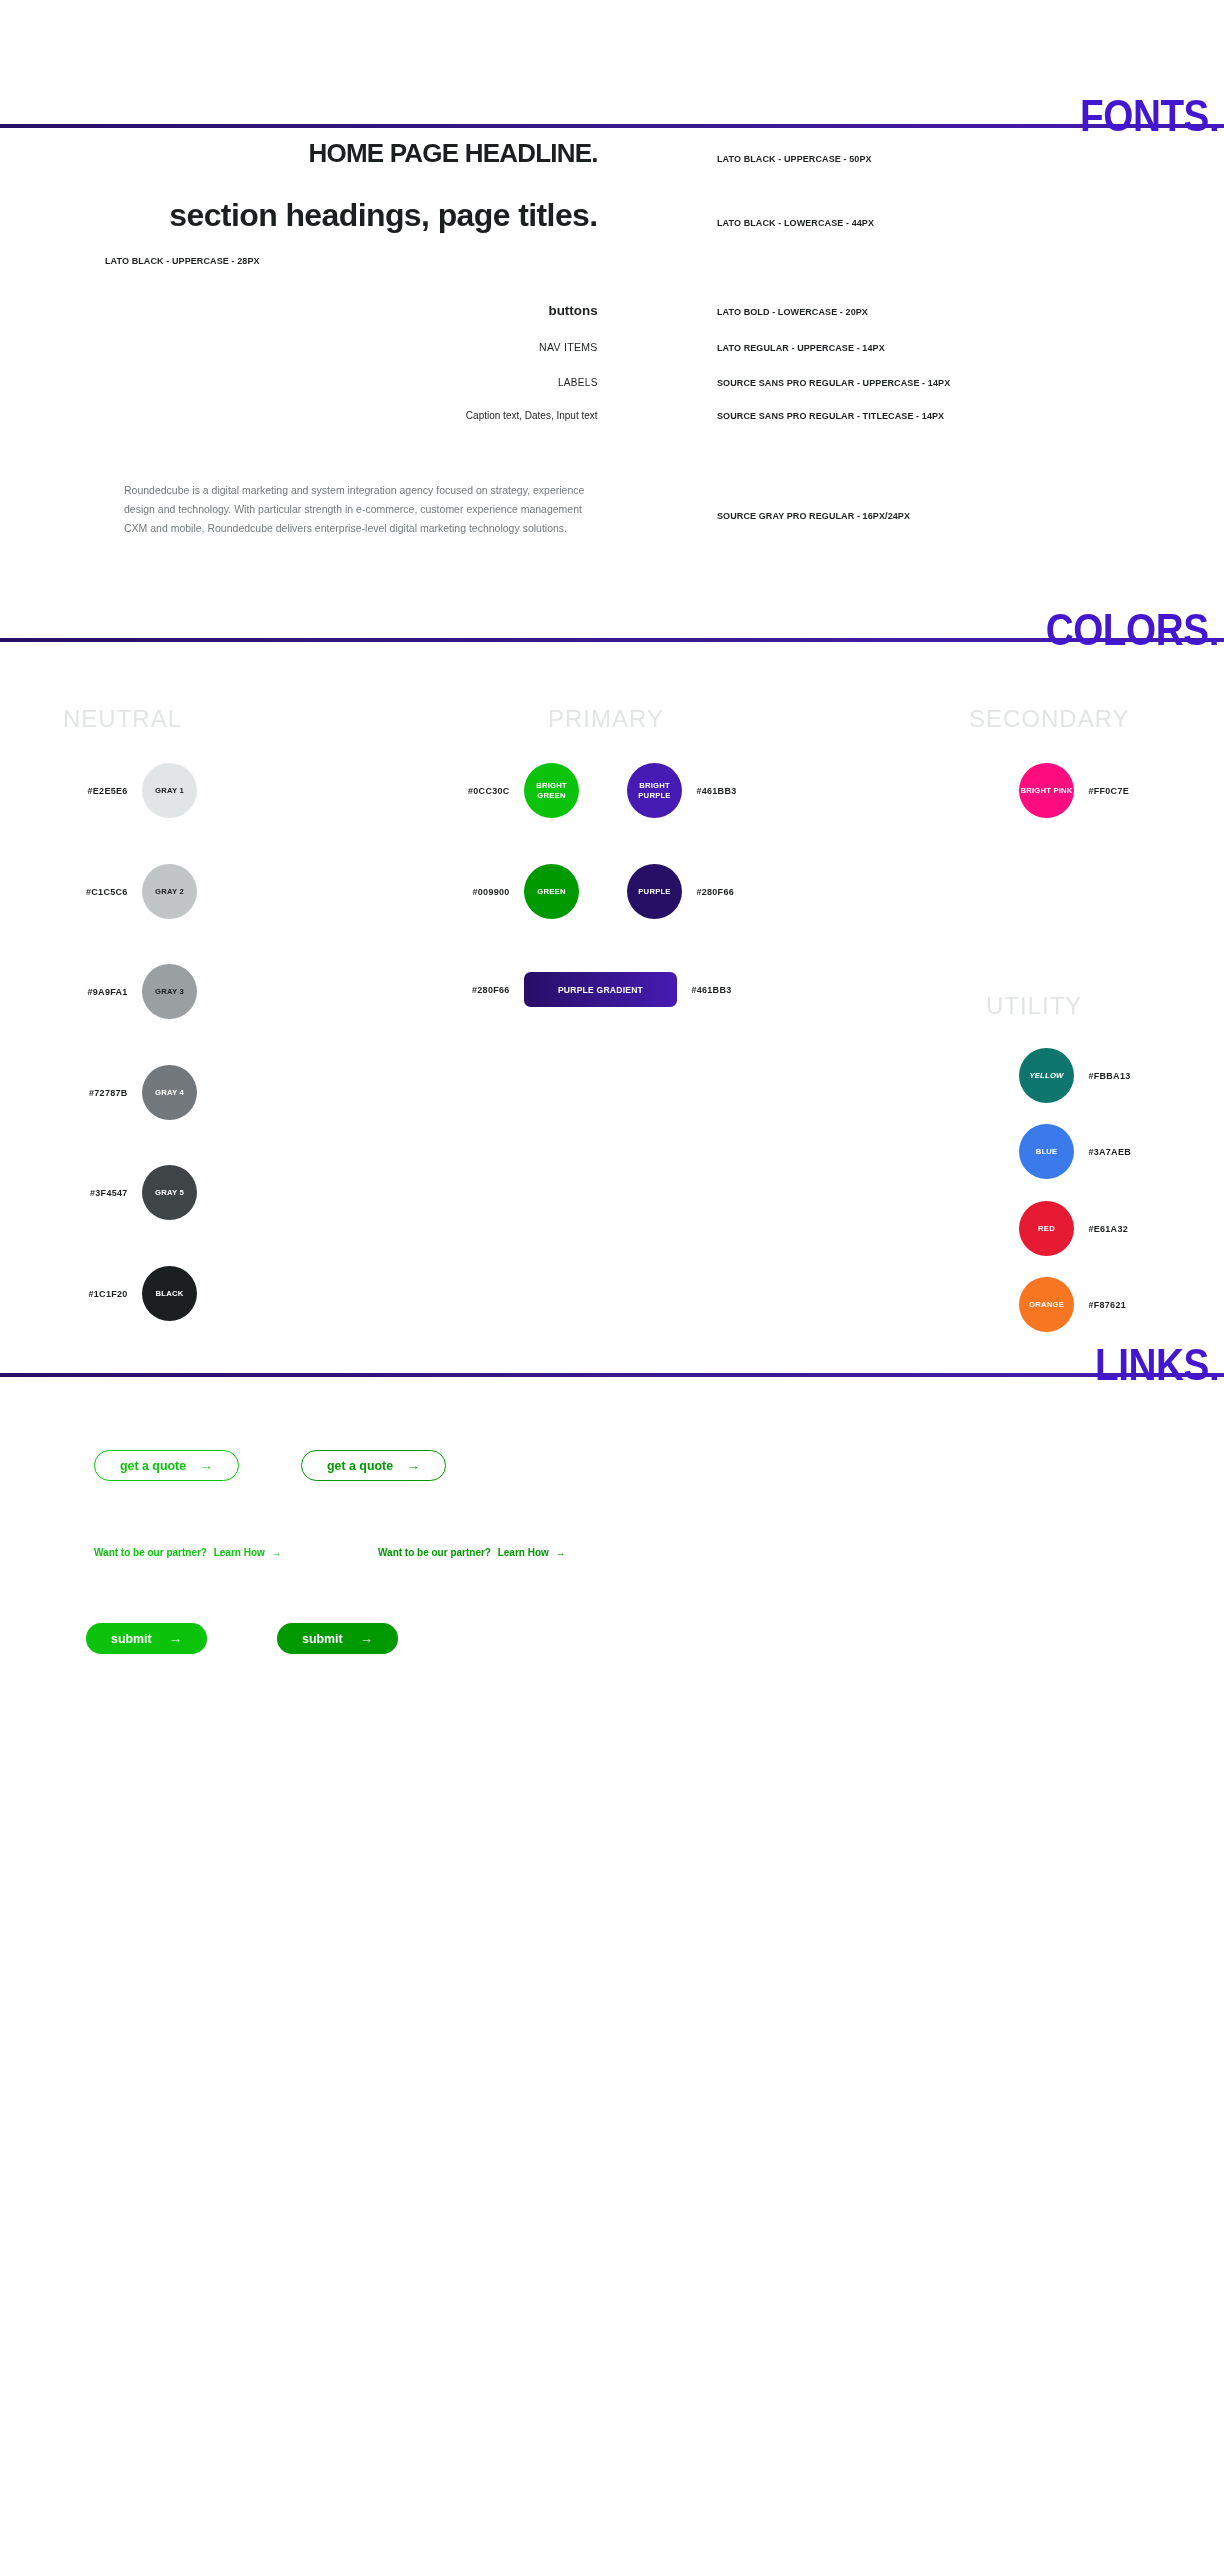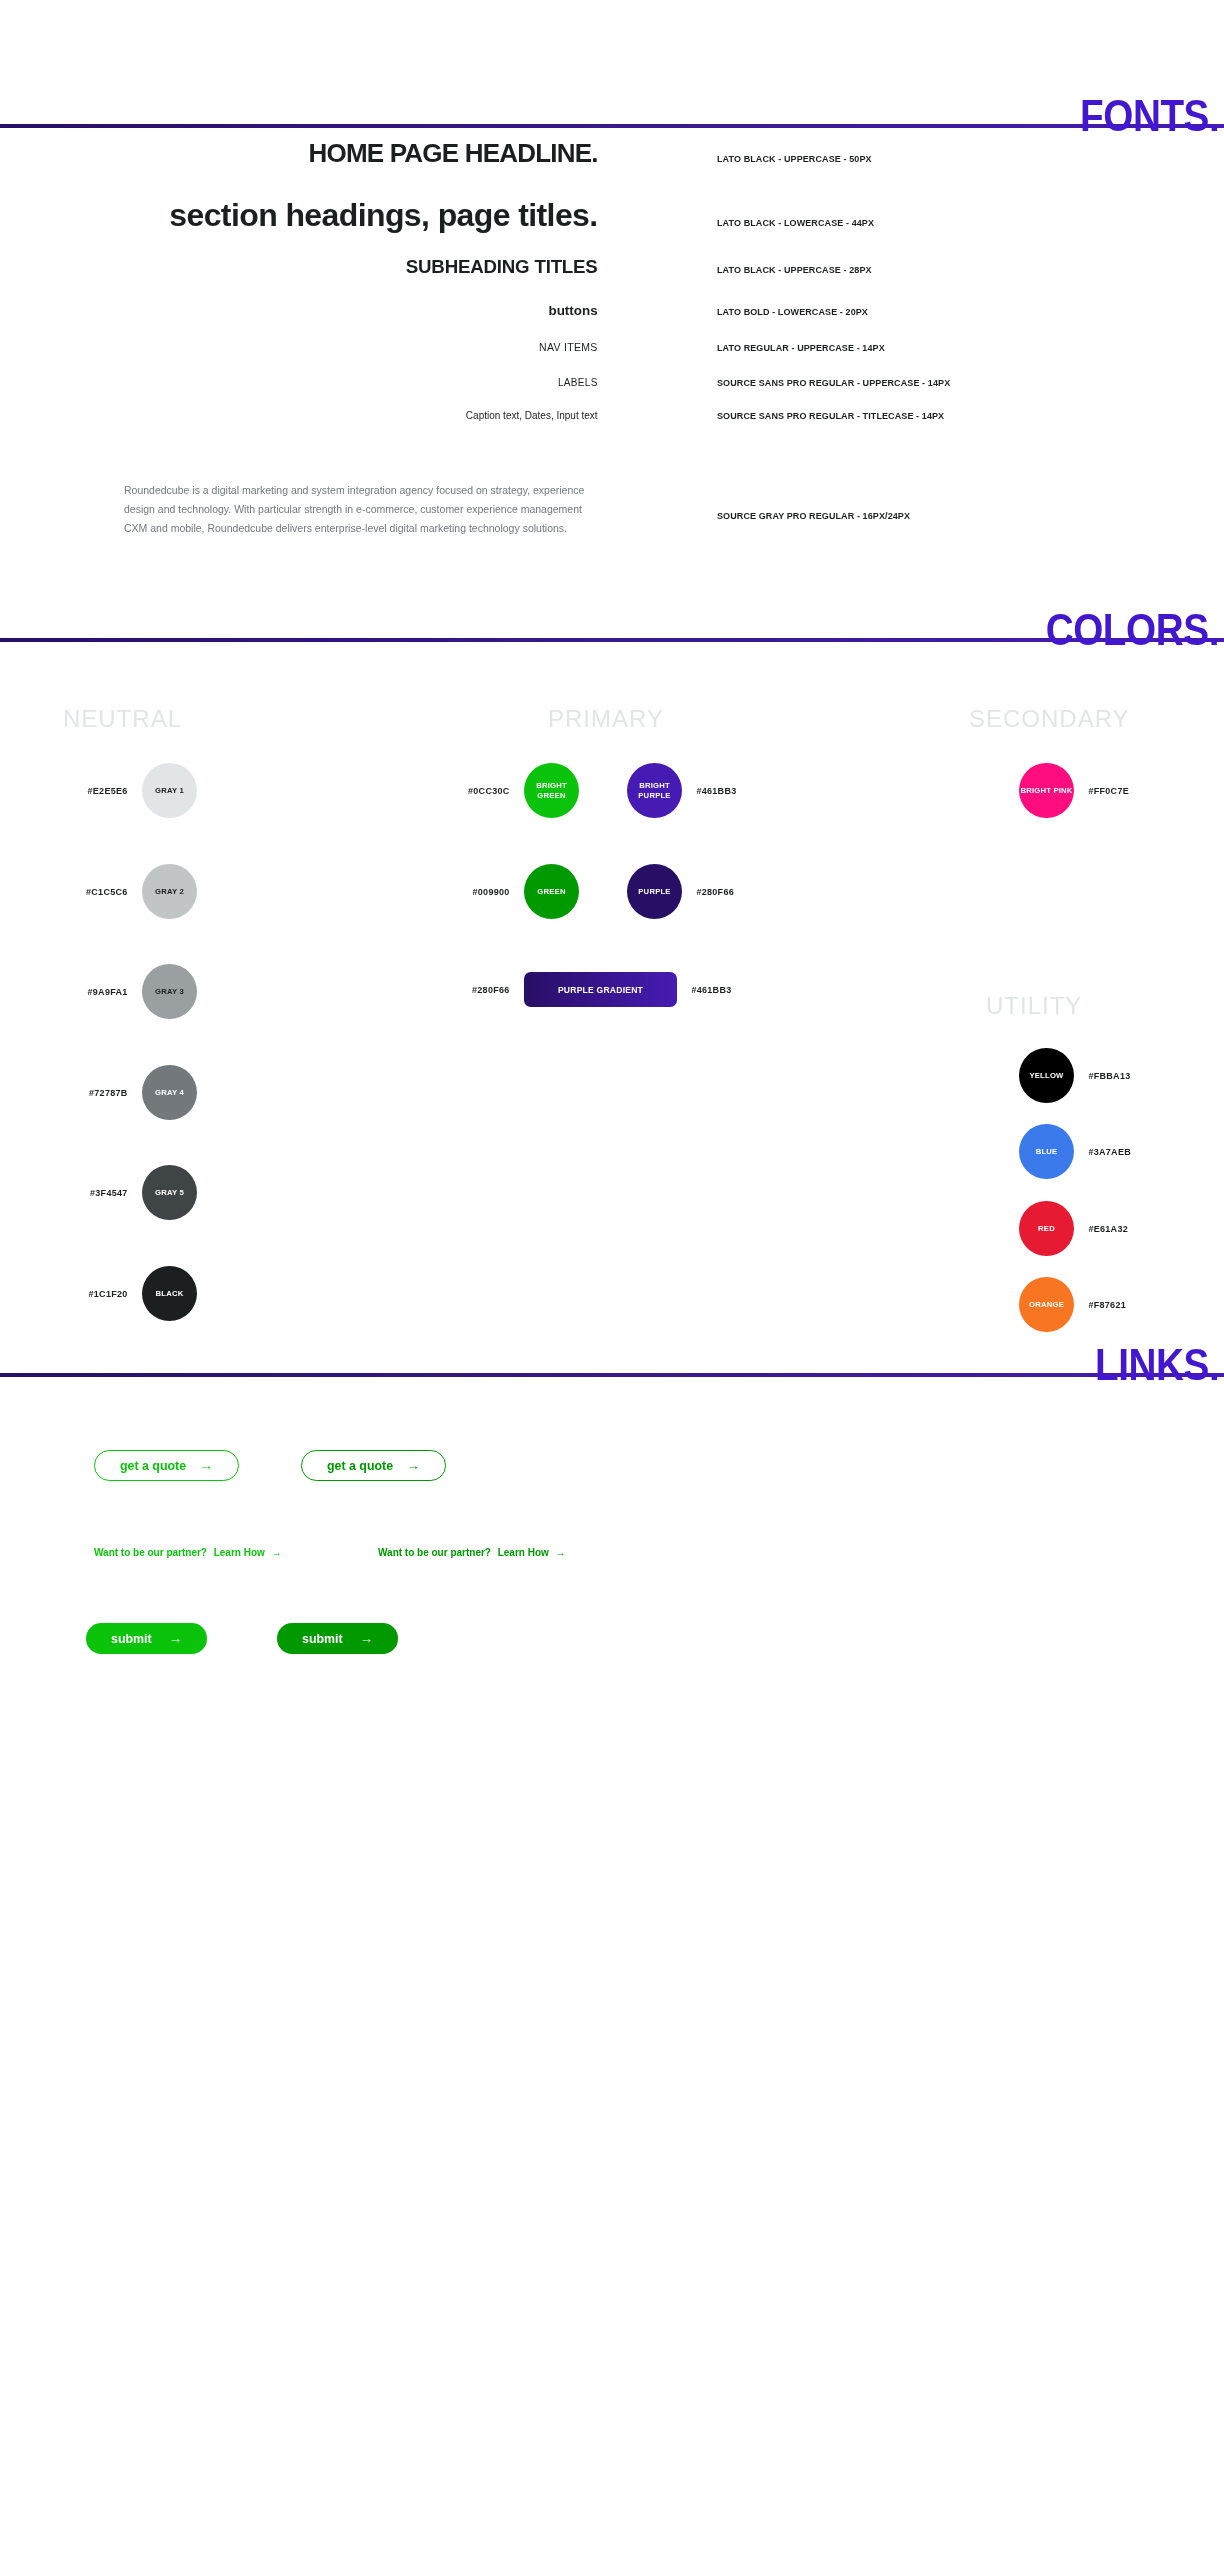--- a/index.html
+++ b/index.html
@@ -212,21 +212,20 @@
       <div class="font-sample">HOME PAGE HEADLINE.</div>
       <div class="font-spec">LATO BLACK -  UPPERCASE - 50PX</div>
     </div>
 
     <div class="font-row row-section">
       <div class="font-sample">section headings, page titles.</div>
       <div class="font-spec">LATO BLACK -  LOWERCASE - 44PX</div>
     </div>
 
     <div class="font-row row-subhead">
-      <div class="font-sample">SUBHEADING TITLES</div>
       <div class="font-spec">LATO BLACK -  UPPERCASE - 28PX</div>
     </div>
 
 
     <div class="font-row row-buttons">
       <div class="font-sample">buttons</div>
       <div class="font-spec">LATO BOLD -  LOWERCASE - 20PX</div>
     </div>
 
     <div class="font-row row-nav">
@@ -346,21 +345,21 @@
     </div>
 
     <div class="swatch-item" style="left:1019px; top:58px;">
       <div class="swatch-circle" style="background:#FF0C7E; color:#FFFFFF;">
         <span>BRIGHT PINK</span>
       </div>
       <div class="swatch-hex hex-right">#FF0C7E</div>
     </div>
 
     <div class="swatch-item" style="left:1019px; top:343px;">
-      <div class="swatch-circle" style="background:#000000; color:#FFFFFF;">
+      <div class="swatch-circle" style="background:#0f766e; color:#FFFFFF;font-style:italic;">
         <span>YELLOW</span>
       </div>
       <div class="swatch-hex hex-right">#FBBA13</div>
     </div>
 
     <div class="swatch-item" style="left:1019px; top:419px;">
       <div class="swatch-circle" style="background:#3A7AEB; color:#FFFFFF;">
         <span>BLUE</span>
       </div>
       <div class="swatch-hex hex-right">#3A7AEB</div>

